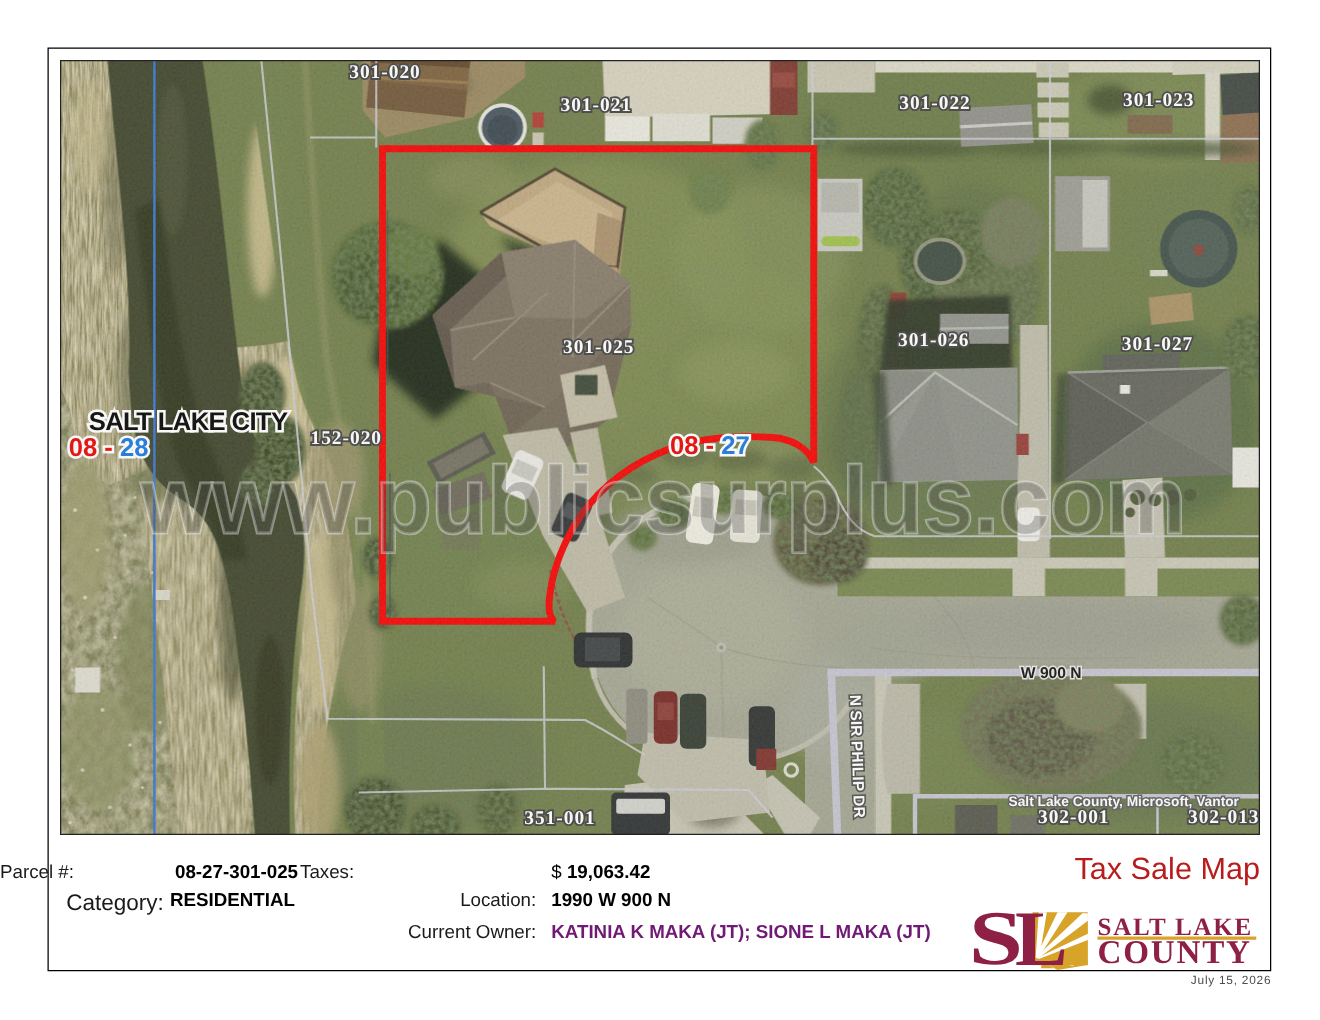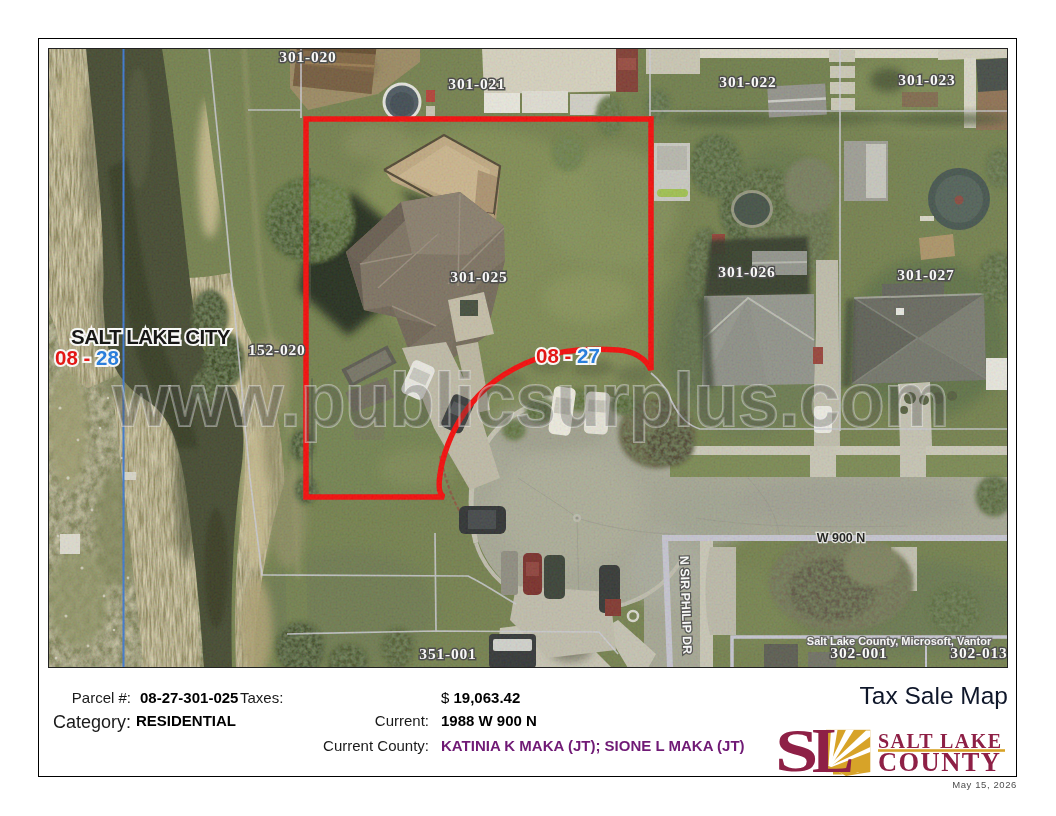--- a/index.html
+++ b/index.html
@@ -567,41 +567,41 @@
 
   <text x="7" y="317" font-family="Liberation Sans, sans-serif" font-weight="bold" font-size="20.5" stroke="#fff" stroke-width="4" paint-order="stroke"><tspan fill="#e80000">08 - </tspan><tspan fill="#1675e0">28</tspan></text>
 
   <text x="488" y="315" font-family="Liberation Sans, sans-serif" font-weight="bold" font-size="20.5" stroke="#fff" stroke-width="4" paint-order="stroke"><tspan fill="#e80000">08 - </tspan><tspan fill="#1675e0">27</tspan></text>
 
   <rect x="0" y="0" width="960" height="620" filter="url(#grain)" opacity="0.22"></rect>
 
   <rect x="0.5" y="0.5" width="959" height="619" fill="none" stroke="#222" stroke-width="1"></rect>
 </svg>
 
-<div class="abs" style="left:0px;top:689px;width:131px;text-align:right;font-size:15px;color:#1a1a1a;">Parcel #:</div>
+<div class="abs" style="left:0px;top:689px;width:131px;font-size:15px;color:#1a1a1a;">Parcel #:</div>
 
 <div class="abs" style="left:140px;top:689px;font-size:15px;font-weight:bold;color:#000;">08-27-301-025</div>
 
 <div class="abs" style="left:0px;top:712px;width:131px;text-align:right;font-size:18px;color:#1a1a1a;">Category:</div>
 
 <div class="abs" style="left:136px;top:712px;font-size:15px;font-weight:bold;color:#000;">RESIDENTIAL</div>
 
 <div class="abs" style="left:240px;top:689px;width:189px;text-align:left;font-size:15px;color:#1a1a1a;">Taxes:</div>
 
 <div class="abs" style="left:441px;top:689px;font-size:15px;color:#000;">$ <b>19,063.42</b></div>
 
-<div class="abs" style="left:240px;top:712px;width:189px;text-align:right;font-size:15px;color:#1a1a1a;">Current:</div>
-
-<div class="abs" style="left:441px;top:712px;font-size:15px;font-weight:bold;color:#000;">1988 W 900 N</div>
-
-<div class="abs" style="left:240px;top:737px;width:189px;text-align:right;font-size:15px;color:#1a1a1a;">Current County:</div>
+<div class="abs" style="left:240px;top:712px;width:189px;text-align:right;font-size:15px;color:#1a1a1a;">Location:</div>
+
+<div class="abs" style="left:441px;top:712px;font-size:15px;font-weight:bold;color:#000;">1990 W 900 N</div>
+
+<div class="abs" style="left:240px;top:737px;width:189px;text-align:right;font-size:15px;color:#1a1a1a;">Current Owner:</div>
 
 <div class="abs" style="left:441px;top:737px;font-size:15px;font-weight:bold;color:#701a75;">KATINIA K MAKA (JT); SIONE L MAKA (JT)</div>
 
-<div class="abs" style="left:708px;top:682px;width:300px;text-align:right;font-size:24.5px;color:#0f172a;">Tax Sale Map</div>
+<div class="abs" style="left:708px;top:682px;width:300px;text-align:right;font-size:24.5px;color:#b91c1c;">Tax Sale Map</div>
 
 <svg class="abs" style="left:770px;top:726px;" width="240" height="54" viewBox="0 0 240 54">
 
   <rect x="56" y="3.8" width="44.3" height="42.3" fill="#d7a328"></rect>
 
   <g fill="#fff">
     <path d="M58.5,40 L61,3.8 L67.5,3.8 L61.5,40 Z"></path>
     <path d="M58.5,40 L76,3.8 L84,3.8 L61,40 Z"></path>
     <path d="M58.5,40 L96,4.5 L100.3,4.5 L100.3,10.5 L61.5,40 Z"></path>
     <path d="M59,40.5 L100.3,21 L100.3,26 L61.5,41 Z"></path>
@@ -616,13 +616,13 @@
 
   <text x="0" y="45.6" font-family="Liberation Serif, serif" font-weight="bold" font-size="63" fill="#8e2046" transform="translate(42,0) scale(1.0,1)">L</text>
 
   <text x="108" y="22" font-family="Liberation Serif, serif" font-weight="bold" font-size="20" fill="#8e2046" letter-spacing="2" textLength="125">SALT LAKE</text>
 
   <rect x="108" y="23.2" width="127" height="2.6" fill="#d7a328"></rect>
 
   <text x="108" y="44.5" font-family="Liberation Serif, serif" font-weight="bold" font-size="26.5" fill="#8e2046" letter-spacing="2" textLength="124">COUNTY</text>
 </svg>
 
-<div class="abs" style="left:817px;top:779px;width:200px;text-align:right;font-size:9.5px;letter-spacing:0.6px;color:#4d4d4d;">May 15, 2026</div>
+<div class="abs" style="left:817px;top:779px;width:200px;text-align:right;font-size:9.5px;letter-spacing:0.6px;color:#4d4d4d;">July 15, 2026</div>
 
 </body></html>

